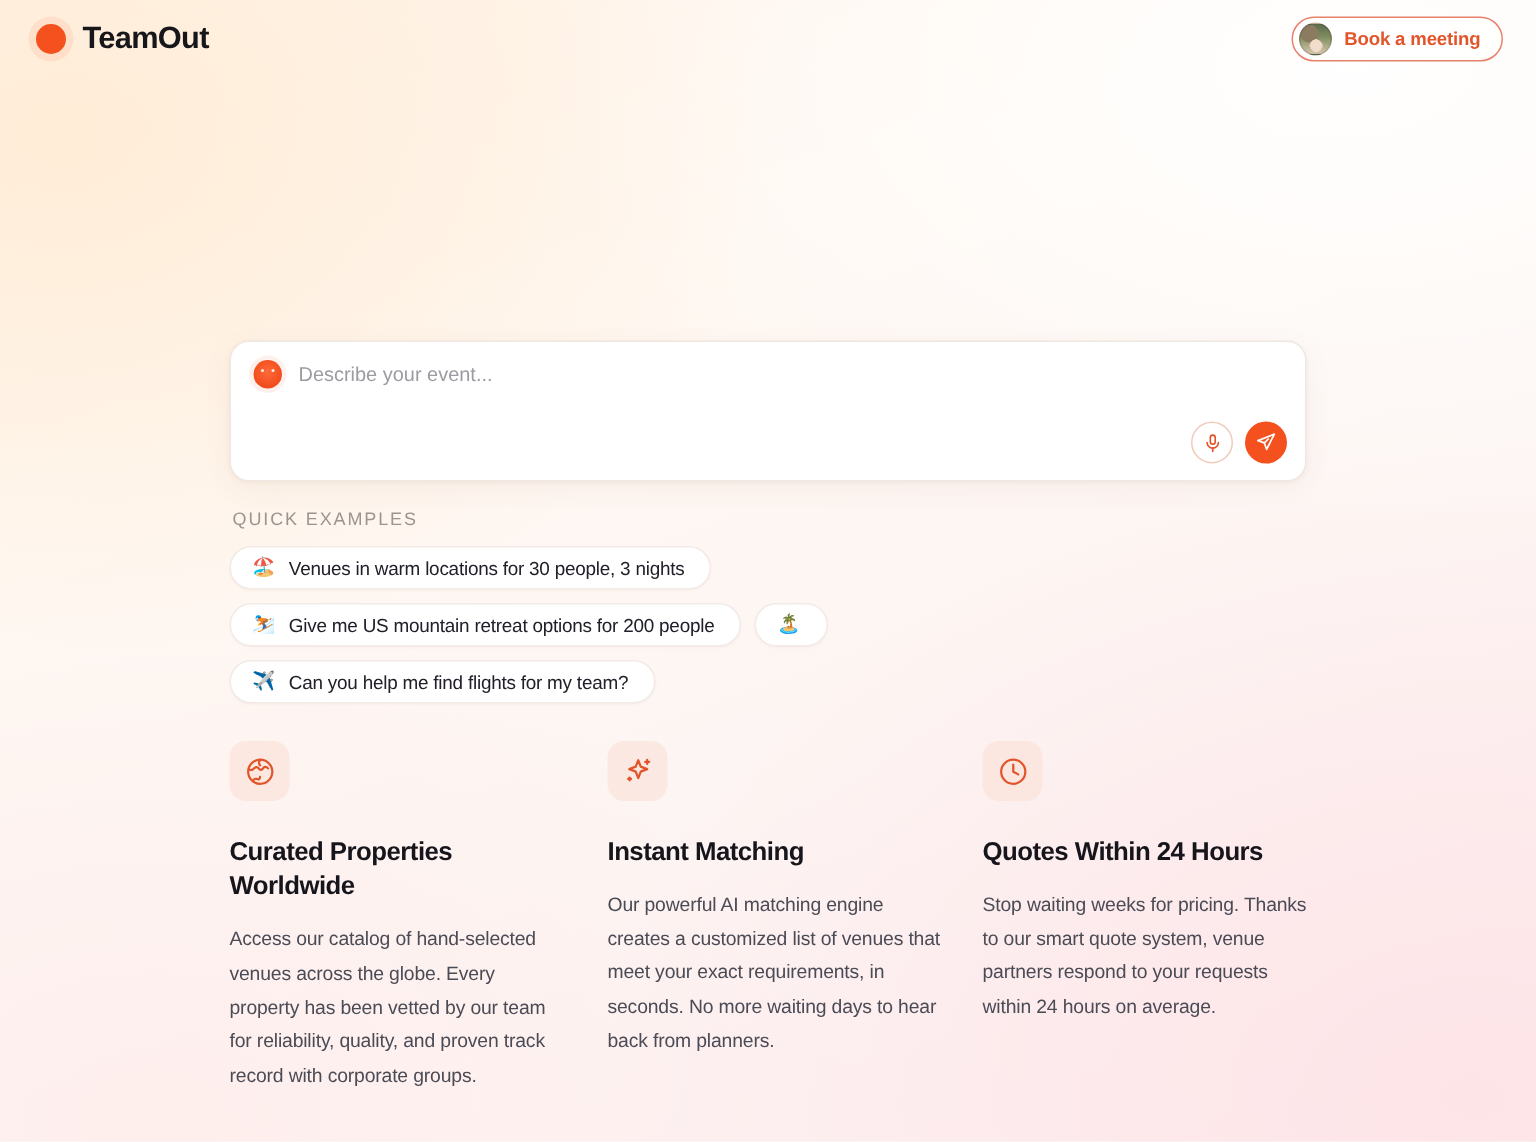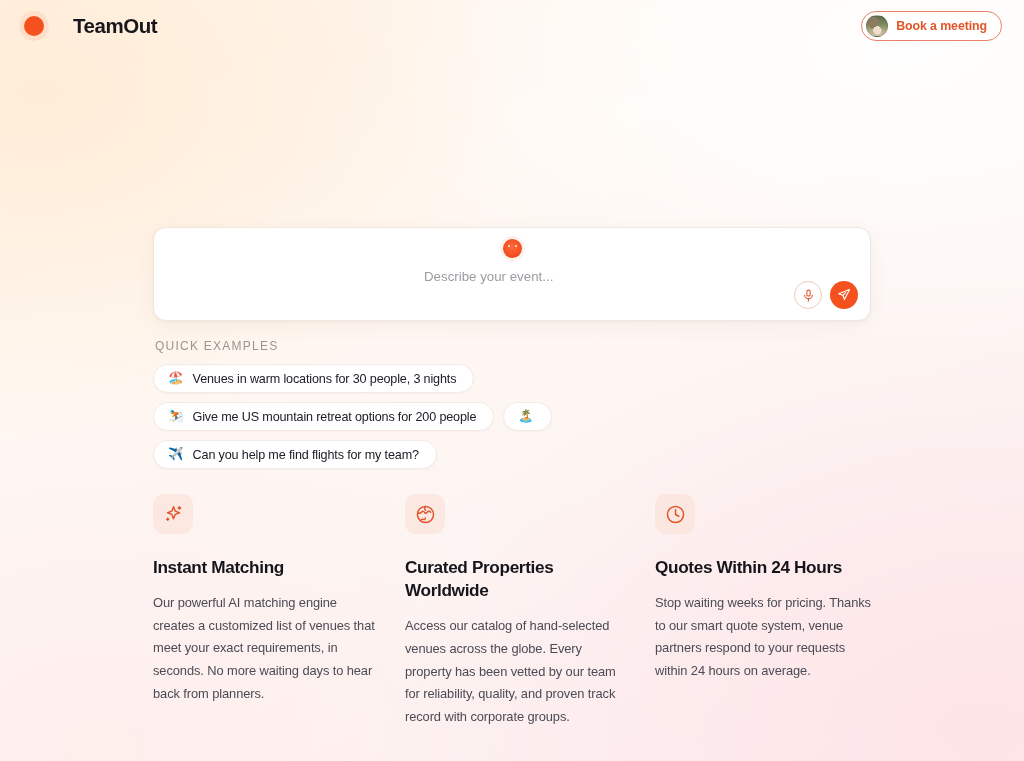--- a/index.html
+++ b/index.html
@@ -42,21 +42,20 @@
     border-radius: 50%;
     background: #f4511e;
     box-shadow: 0 0 0 5px rgba(244,81,30,0.09);
     flex: none;
   }
   .brand-name {
     font-size: 20.5px;
     font-weight: 700;
     letter-spacing: -0.45px;
     color: #17171b;
-    margin-left: 18px;
   }
 
   .book-btn {
     display: flex;
     align-items: center;
     gap: 8px;
     height: 30px;
     padding: 0 14px 0 4px;
     border: 1.2px solid #e9806a;
     border-radius: 999px;
@@ -96,21 +95,20 @@
     background: #ffffff;
     border: 1px solid #f0e7e1;
     border-radius: 13px;
     box-shadow: 0 5px 20px rgba(120,80,60,0.055), 0 1px 3px rgba(120,80,60,0.05);
   }
   .composer-top {
     display: flex;
     align-items: center;
     gap: 11px;
     padding: 11px 14px 0 15px;
-    flex-direction: column;
   }
   .composer-avatar {
     width: 19px; height: 19px;
     border-radius: 50%;
     flex: none;
     background: radial-gradient(circle at 50% 42%, #ff6a38 0%, #f0481a 78%);
     box-shadow: 0 0 0 3px rgba(244,81,30,0.08);
     position: relative;
   }
   .composer-avatar::before,
@@ -291,44 +289,44 @@
       <span class="chip-text">Can you help me find flights for my team?</span>
     </div>
   </div>
 </div>
 
 <div class="features">
 
   <div class="feature">
     <div class="feature-icon">
       <svg width="21" height="21" viewBox="0 0 24 24" fill="none" stroke="#e2552a" stroke-width="1.7" stroke-linecap="round" stroke-linejoin="round">
+        <circle cx="12" cy="12" r="9.2"></circle>
+        <path d="M3.2 10.2c2.2 1.2 3.4.2 4.4-1 1-1.2 2.6-1 3.3.4.7 1.4 2.4 1.1 3.2-.2.8-1.3 2.6-1.5 3.8 0"></path>
+        <path d="M6.4 19.2c.6-1.8 2-2.2 3.2-1.6 1.2.6 2.3-.2 2.2-1.7"></path>
+        <path d="M12 2.9c-1.4 1.6-1.2 3.2 0 4.2"></path>
+      </svg>
+    </div>
+    <div class="feature-title">Curated Properties Worldwide</div>
+    <div class="feature-body">Access our catalog of hand-selected venues across the globe. Every property has been vetted by our team for reliability, quality, and proven track record with corporate groups.</div>
+  </div>
+
+  <div class="feature">
+    <div class="feature-icon">
+      <svg width="21" height="21" viewBox="0 0 24 24" fill="none" stroke="#e2552a" stroke-width="1.7" stroke-linecap="round" stroke-linejoin="round">
         <path d="M12 3.2l1.9 4.9 4.9 1.9-4.9 1.9L12 16.8l-1.9-4.9-4.9-1.9 4.9-1.9z"></path>
         <path d="M18.8 3v3"></path>
           <path d="M17.3 4.5h3"></path>
         <path d="M5.4 16.4v2.2"></path>
           <path d="M4.3 17.5h2.2"></path>
       </svg>
     </div>
     <div class="feature-title">Instant Matching</div>
     <div class="feature-body">Our powerful AI matching engine creates a customized list of venues that meet your exact requirements, in seconds. No more waiting days to hear back from planners.</div>
   </div>
 
-  <div class="feature">
-    <div class="feature-icon">
-      <svg width="21" height="21" viewBox="0 0 24 24" fill="none" stroke="#e2552a" stroke-width="1.7" stroke-linecap="round" stroke-linejoin="round">
-        <circle cx="12" cy="12" r="9.2"></circle>
-        <path d="M3.2 10.2c2.2 1.2 3.4.2 4.4-1 1-1.2 2.6-1 3.3.4.7 1.4 2.4 1.1 3.2-.2.8-1.3 2.6-1.5 3.8 0"></path>
-        <path d="M6.4 19.2c.6-1.8 2-2.2 3.2-1.6 1.2.6 2.3-.2 2.2-1.7"></path>
-        <path d="M12 2.9c-1.4 1.6-1.2 3.2 0 4.2"></path>
-      </svg>
-    </div>
-    <div class="feature-title">Curated Properties Worldwide</div>
-    <div class="feature-body">Access our catalog of hand-selected venues across the globe. Every property has been vetted by our team for reliability, quality, and proven track record with corporate groups.</div>
-  </div>
-
   <div class="feature third">
     <div class="feature-icon">
       <svg width="21" height="21" viewBox="0 0 24 24" fill="none" stroke="#e2552a" stroke-width="1.7" stroke-linecap="round" stroke-linejoin="round">
         <circle cx="12" cy="12" r="9.2"></circle>
         <polyline points="12 6.6 12 12 15.8 14"></polyline>
       </svg>
     </div>
     <div class="feature-title">Quotes Within 24 Hours</div>
     <div class="feature-body">Stop waiting weeks for pricing. Thanks to our smart quote system, venue partners respond to your requests within 24 hours on average.</div>
   </div>

